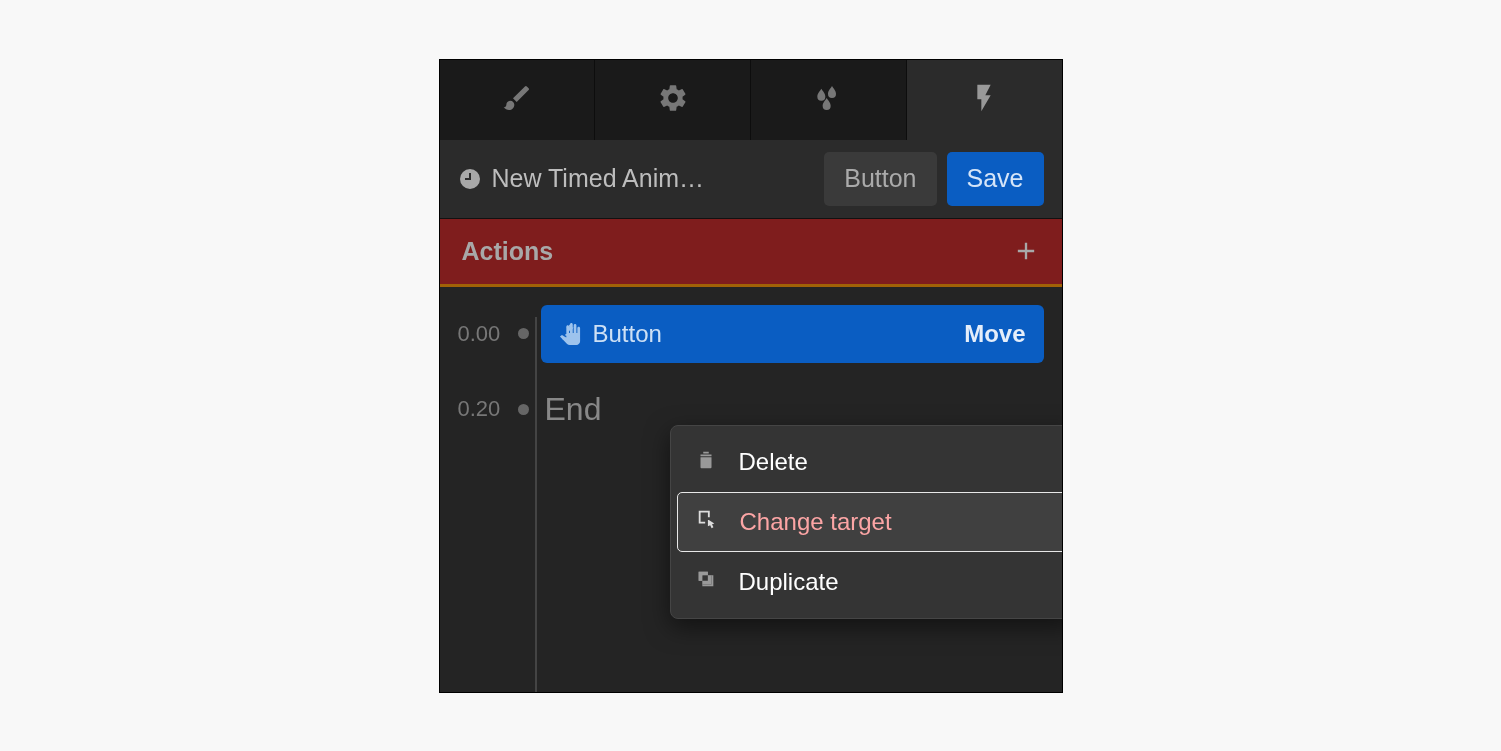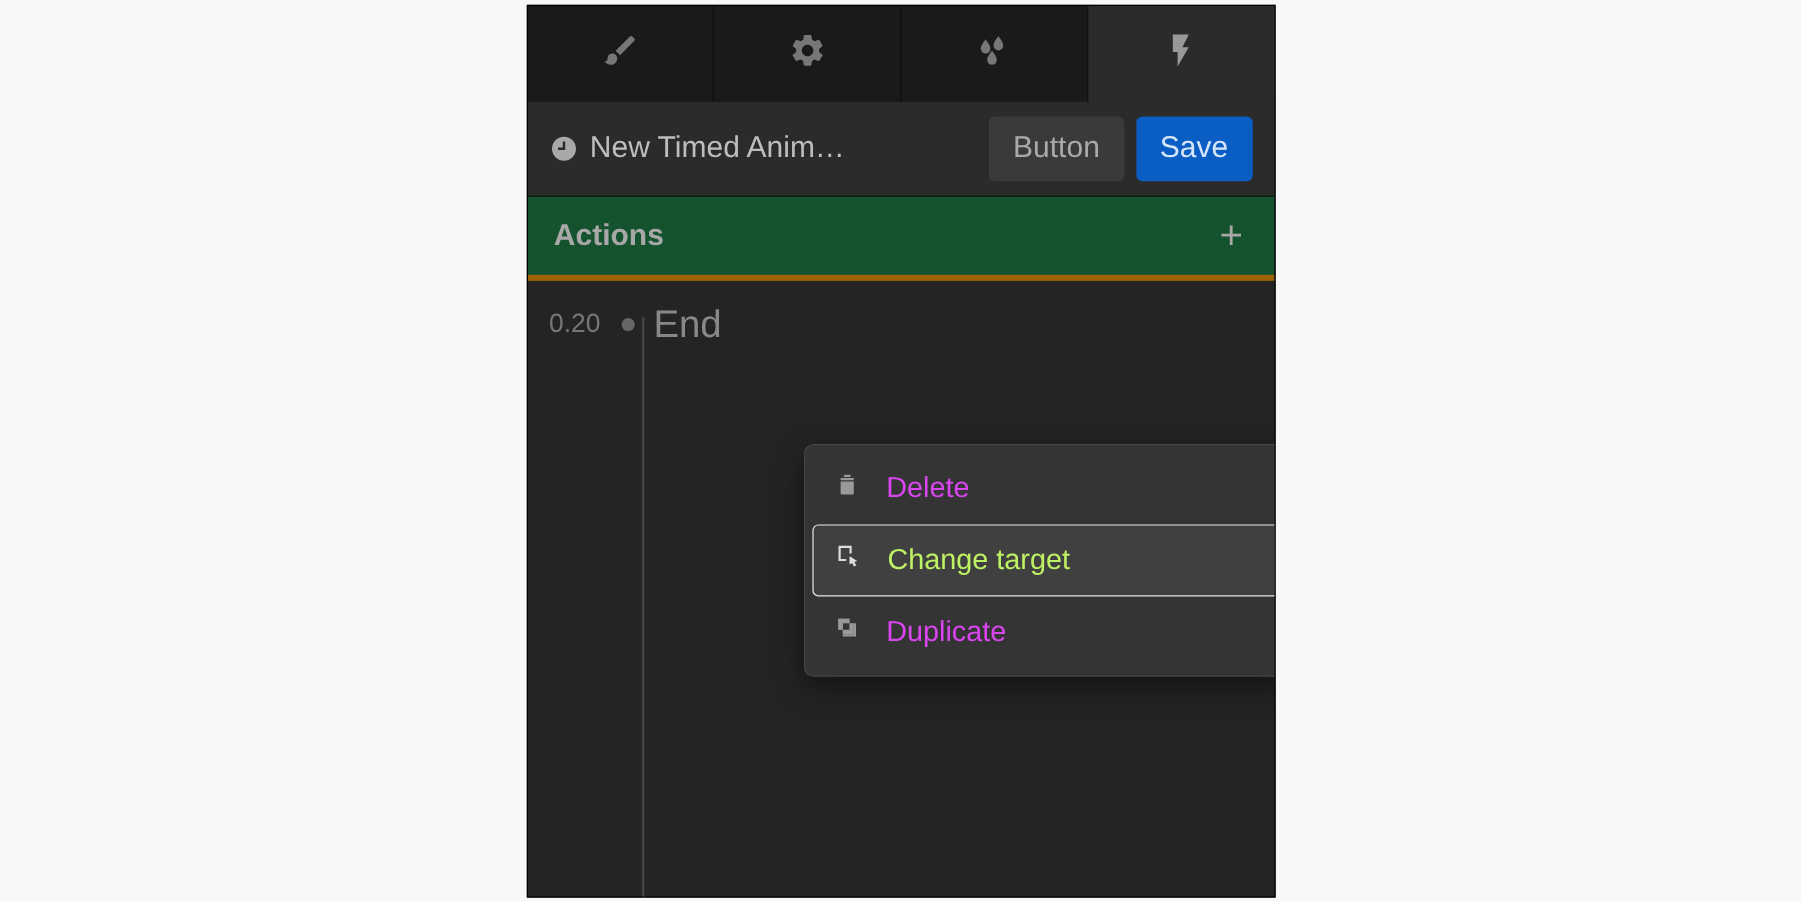--- a/index.html
+++ b/index.html
@@ -11,21 +11,21 @@
       width: 1501px;
       height: 751px;
       background: #f8f8f8;
       display: flex;
       align-items: center;
       justify-content: center;
       font-family: -apple-system, BlinkMacSystemFont, "Segoe UI", Arial, sans-serif;
     }
     .panel {
       width: 624px;
-      height: 744px;
+      height: 634px;
       background: #242424;
       border: 1px solid #000;
       position: relative;
       overflow: hidden;
     }
     .tabs {
       display: flex;
       height: 80px;
       background: #1a1a1a;
     }
@@ -95,23 +95,23 @@
     }
     .btn-save {
       background: #0a5dc2;
       color: #d5e5f8;
     }
     .section-header {
       display: flex;
       align-items: center;
       justify-content: space-between;
       padding: 18px 22px;
-      background: #14532d;
+      background: #7f1d1d;
       border-top: 1px solid #111;
-      border-bottom: 5px solid #a16207;
+      border-bottom: 3px solid #a16207;
     }
     .section-title {
       color: #a8a8a8;
       font-size: 25px;
       font-weight: 600;
     }
     .plus-icon {
       width: 28px;
       height: 28px;
       cursor: pointer;
@@ -201,27 +201,27 @@
       z-index: 10;
     }
     .menu-item {
       display: flex;
       align-items: center;
       height: 60px;
       padding: 0 18px;
       gap: 22px;
       border-radius: 5px;
       cursor: pointer;
-      color: #d946ef;
+      color: #ffffff;
       font-size: 24px;
     }
     .menu-item.hover {
       background: #404040;
       border: 1.5px solid #e8e8e8;
-      color: #bef264;
+      color: #fca5a5;
     }
     .menu-item svg {
       width: 22px;
       height: 22px;
       fill: #999;
       flex-shrink: 0;
     }
     .menu-item.hover svg {
       fill: #ddd;
     }
@@ -278,20 +278,34 @@
     <span class="plus-icon">
       <svg viewBox="0 0 24 24">
           <path d="M19 13h-6v6h-2v-6H5v-2h6V5h2v6h6v2z"></path>
         </svg>
     </span>
   </div>
 
   <div class="timeline">
     <div class="vertical-line"></div>
 
+    <div class="timeline-row">
+      <span class="time-label">0.00</span>
+      <span class="dot"></span>
+      <div class="action-item">
+        <span class="hand-icon">
+          <svg viewBox="0 0 24 24">
+              <path d="M13 5V2h-2v3H8l4 4 4-4h-3zM7 12h10v2H7zm-3 4h16v2H4z" transform="translate(0,0)"></path>
+              <path d="M23 5.5V20c0 2.2-1.8 4-4 4h-7.3c-1.08 0-2.1-.43-2.85-1.19L1 14.83s1.26-1.23 1.3-1.25c.22-.19.49-.29.79-.29.22 0 .42.06.6.16.04.01 4.31 2.46 4.31 2.46V4c0-.83.67-1.5 1.5-1.5S11 3.17 11 4v7h1V1.5c0-.83.67-1.5 1.5-1.5S15 .67 15 1.5V11h1V2.5c0-.83.67-1.5 1.5-1.5s1.5.67 1.5 1.5V11h1V5.5c0-.83.67-1.5 1.5-1.5s1.5.67 1.5 1.5z"></path>
+            </svg>
+        </span>
+        <span class="action-name">Button</span>
+        <span class="action-type">Move</span>
+      </div>
+    </div>
 
     <div class="timeline-row">
       <span class="time-label">0.20</span>
       <span class="dot"></span>
       <span class="end-label">End</span>
     </div>
   </div>
 
   <div class="context-menu">
     <div class="menu-item">

